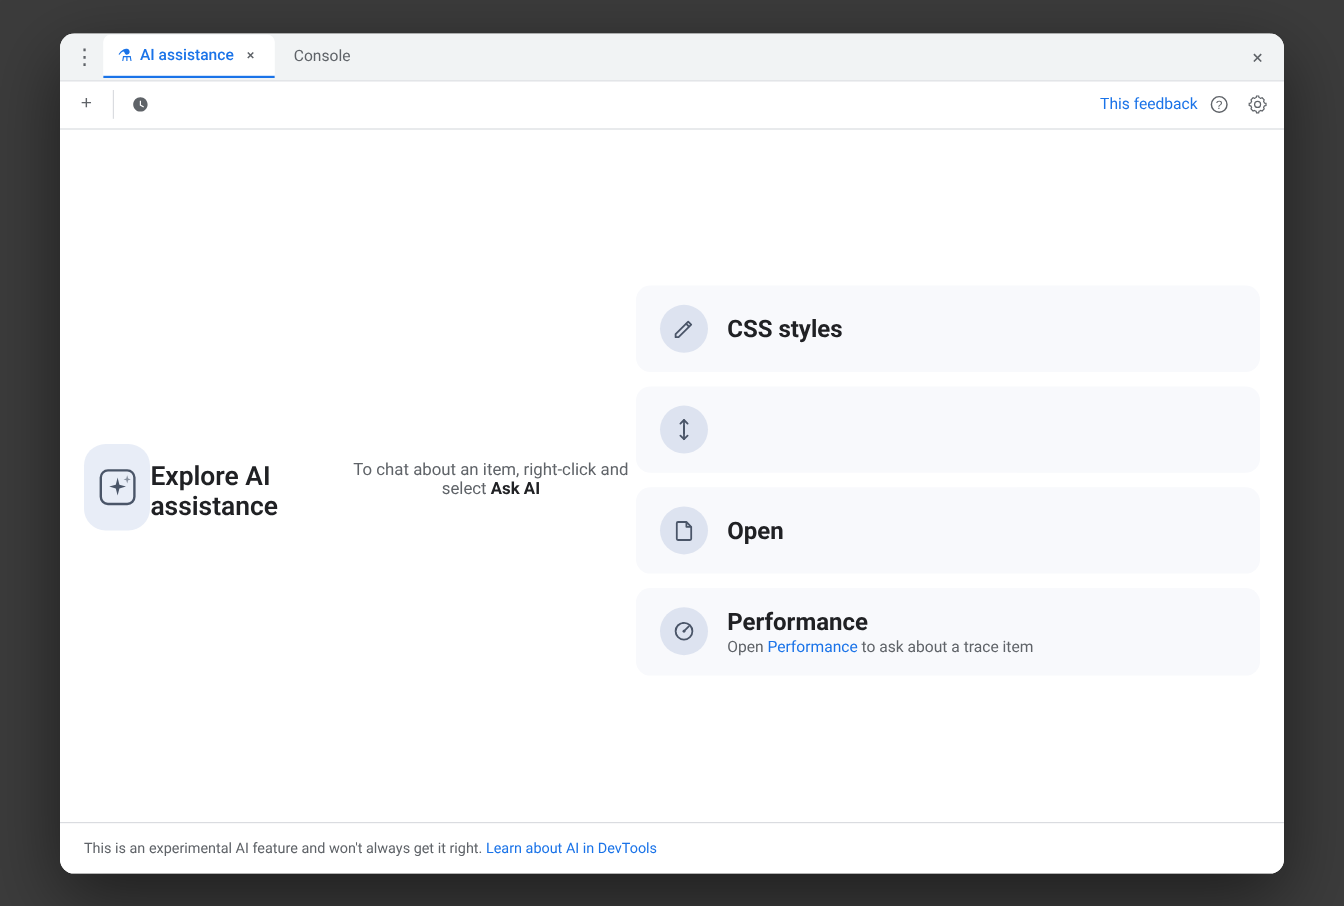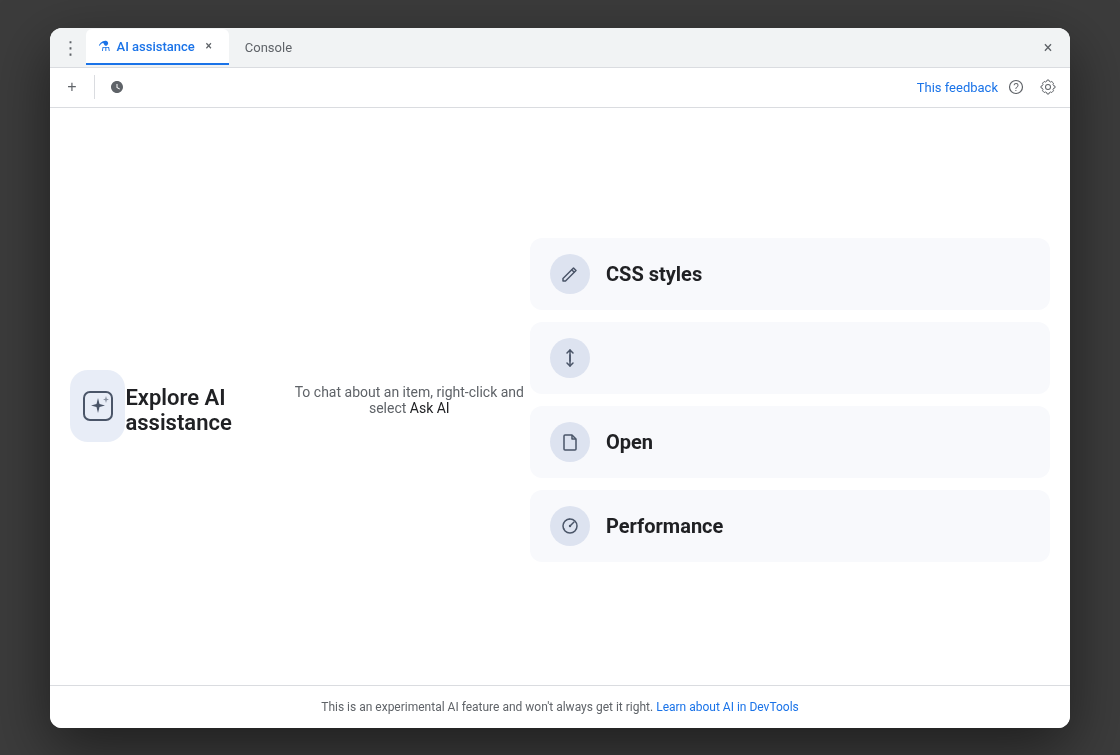--- a/index.html
+++ b/index.html
@@ -174,21 +174,21 @@
 
     .explore-subtitle {
       font-size: 14px;
       color: #5f6368;
       margin-bottom: 32px;
       text-align: center;
     }
 
     .explore-subtitle strong {
       color: #202124;
-      font-weight: 400;
+      font-weight: 700;
     }
 
     .cards-container {
       display: flex;
       flex-direction: column;
       gap: 12px;
       width: 100%;
       max-width: 520px;
       margin-bottom: 32px;
     }
@@ -236,21 +236,21 @@
 
     .card-desc a {
       color: #1a73e8;
       text-decoration: none;
     }
 
     
     .footer {
       border-top: 1px solid #dadce0;
       padding: 14px 20px;
-      text-align: center;
+      text-align: left;
       font-size: 12px;
       color: #5f6368;
       background: #fff;
       margin-top: auto;
     }
 
     .footer a {
       color: #1a73e8;
       text-decoration: none;
     }
@@ -363,20 +363,23 @@
         <div class="card-icon-wrap">
           <svg width="20" height="20" viewBox="0 0 20 20" fill="none">
             <circle cx="10" cy="10" r="7" stroke="#4a5568" stroke-width="1.5" fill="none"></circle>
             <path d="M10 10 L14 6" stroke="#4a5568" stroke-width="1.5" stroke-linecap="round"></path>
             <circle cx="10" cy="10" r="1.2" fill="#4a5568"></circle>
             <path d="M4 13 A7 7 0 0 1 10 3" stroke="#4a5568" stroke-width="1" stroke-dasharray="2 2" fill="none"></path>
           </svg>
         </div>
         <div class="card-text">
           <span class="card-title">Performance</span>
+          <span class="card-desc">
+            <span>Open </span><a href="#">Performance</a><span> to ask about a trace item</span>
+          </span>
         </div>
       </div>
 
     </div>
   </div>
 
   <div class="footer">
     <span>This is an experimental AI feature and won't always get it right.</span>
     <a href="#">Learn about AI in DevTools</a>
   </div>

